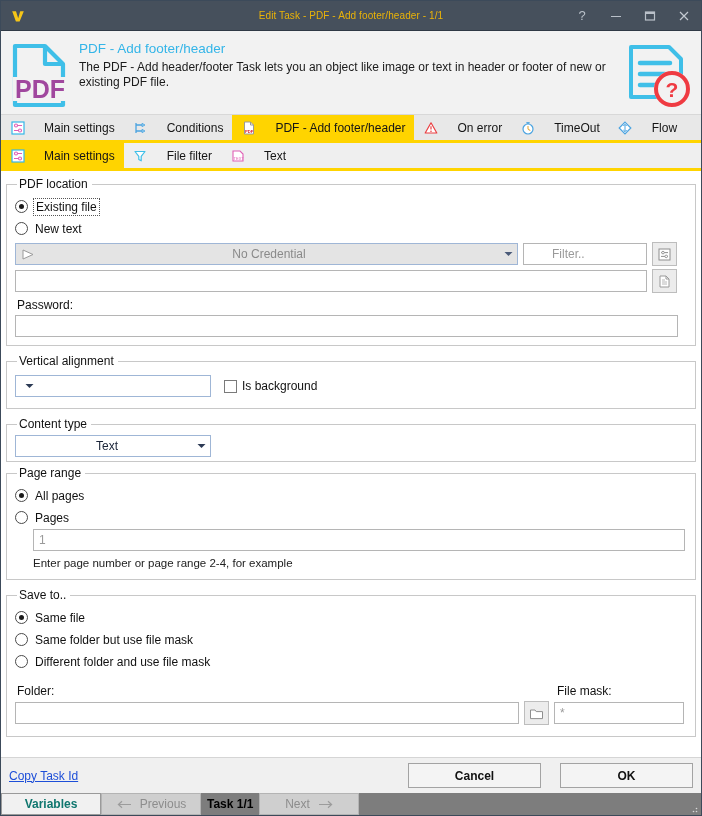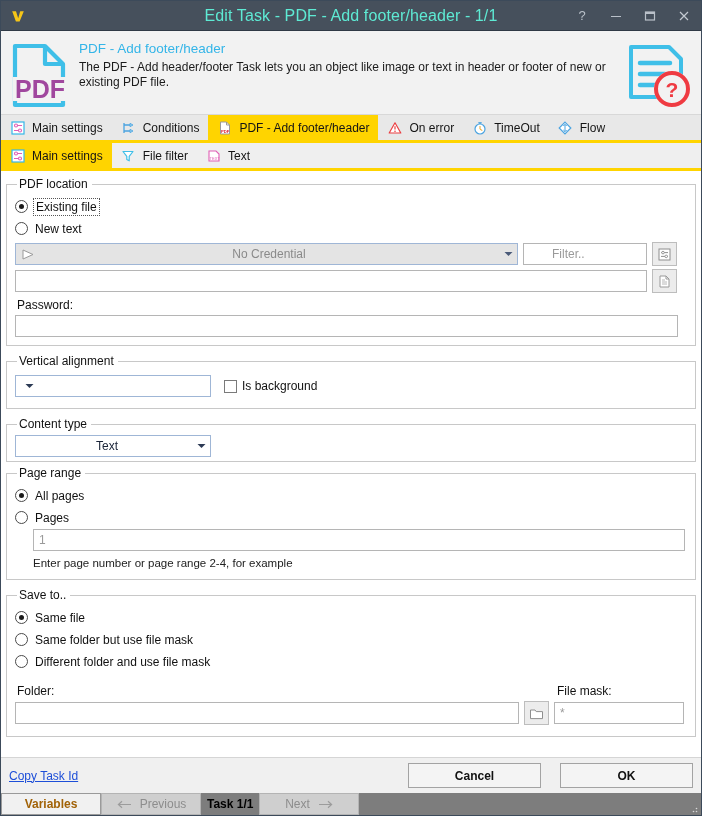--- a/index.html
+++ b/index.html
@@ -37,22 +37,22 @@
   }
   .app-logo {
     width: 34px; height: 29px;
     display: flex; align-items: center; justify-content: center;
   }
   .app-logo svg { display:block; }
   .title-text {
     position: absolute;
     left: 0; right: 0;
     text-align: center;
-    color: #5eead4;
-    font-size: 16px;
+    color: #eab308;
+    font-size: 10px;
     letter-spacing: .1px;
     pointer-events: none;
   }
   .title-buttons {
     margin-left: auto;
     display: flex;
     align-items: center;
     height: 29px;
     position: relative;
     z-index: 2;
@@ -99,21 +99,21 @@
     background: #e8e8e8;
     height: 25px;
     flex: 0 0 auto;
     font-size: 12px;
   }
   .tabrow.primary { border-bottom: 3px solid #ffd400; }
   .tabrow.secondary { border-bottom: 3px solid #ffd400; background:#efefef; }
   .tab {
     display: flex;
     align-items: center;
-    gap: 7px;
+    gap: 19px;
     padding: 0 9px;
     cursor: default;
     white-space: nowrap;
     color: #151515;
   }
   .tab.active { background: #ffd400; font-weight: normal; }
   .tab .ticon { width: 15px; height: 15px; display:flex; align-items:center; justify-content:center;}
   .tab .ticon svg { display:block; }
 
   
@@ -260,21 +260,21 @@
     background: #7d7d7d;
     display: flex;
     align-items: stretch;
     font-size: 12px;
   }
   .sb-btn {
     display: flex; align-items: center; justify-content: center;
     border: 1px solid #9a9a9a;
     box-sizing: border-box;
     background: #f1f1f1;
-    color: #a16207;
+    color: #0f766e;
     font-weight: bold;
     padding: 0 8px;
   }
   .sb-btn.dim { background: #cfcfcf; color: #8d8d8d; border-color:#b4b4b4; font-weight: normal; }
   .sb-label {
     display:flex; align-items:center; justify-content:center;
     background: #7d7d7d; color:#000000; padding: 0 6px; font-weight: bold;
   }
   .sb-arrow { display:inline-flex; align-items:center; }
   .grip { margin-left:auto; display:flex; align-items:flex-end; padding: 0 3px 2px 0; }

